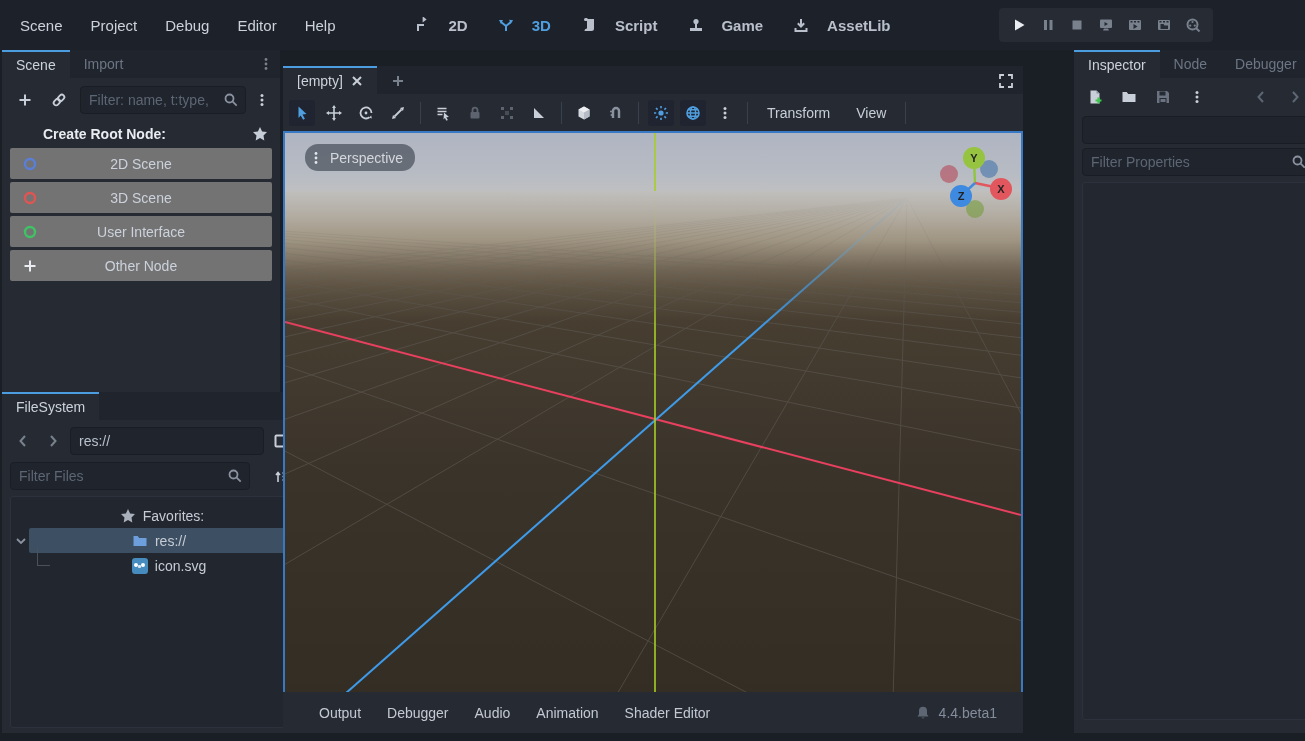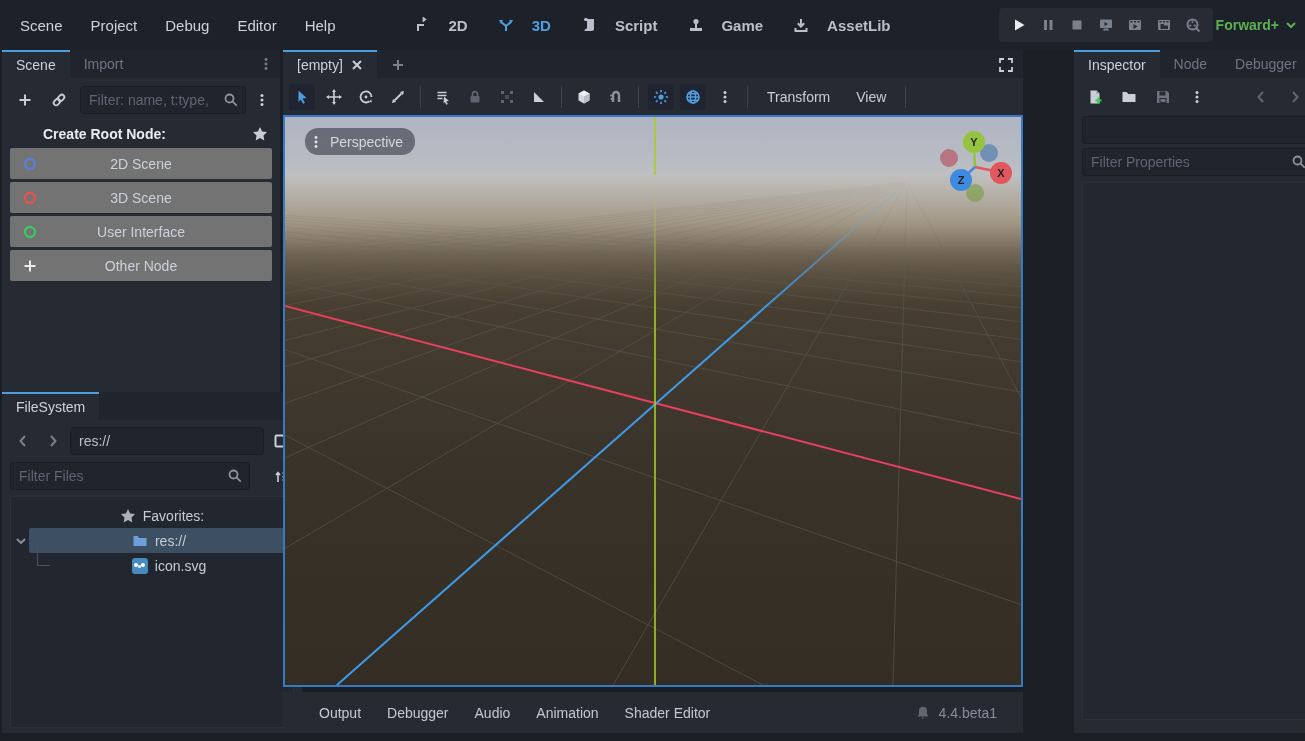--- a/index.html
+++ b/index.html
@@ -49,21 +49,21 @@
   .tree-sel { background:#3d4f62; border-radius:2px; margin-left:14px; }
   .tree-child { margin-left:14px; position:relative; padding-left:26px; }
   .tree-child:before { content:""; position:absolute; left:8px; top:-6px; width:12px; height:18px; border-left:1px solid #4a515c; border-bottom:1px solid #4a515c; }
   .godot-badge { width:16px; height:16px; background:#478cbf; border-radius:3px; position:relative; }
   .godot-badge i { position:absolute; top:5px; width:4px; height:4px; background:#fff; border-radius:50%; }
   .godot-badge i.l { left:2.5px; } .godot-badge i.r { right:2.5px; }
   .godot-badge u { position:absolute; left:6.5px; top:7px; width:3px; height:3px; background:#d7e9f5; border-radius:1px; }
 
   
   .center { left:283px; top:50px; width:740px; height:683px; }
-  .scene-tabs { height:28px; background:#20242c; display:flex; align-items:flex-end; position:relative; }
+  .scene-tabs { height:28px; background:#20242c; display:flex; align-items:flex-end; position:relative;margin-top:16px; }
   .vp-toolbar { height:37px; background:#262b33; display:flex; align-items:center; gap:6px; padding:0 6px; }
   .vp-sep { width:1px; height:22px; background:#3a404c; margin:0 3px; }
   .vp-menu { padding:0 10px; color:#c8ced8; font-size:14px; }
   .viewport { position:relative; width:740px; height:572px; border:2px solid #3779c4; background:#3a332a; }
   .persp-btn { position:absolute; left:20px; top:11px; height:27px; display:flex; align-items:center; gap:7px; padding:0 12px 0 8px; background:rgba(82,88,99,0.78); border-radius:13px; color:#d4d8de; font-size:14px; }
   .bottombar { position:absolute; left:0; top:642px; width:740px; height:41px; background:#262b33; display:flex; align-items:center; gap:6px; padding:0 26px; }
   .bb-item { padding:5px 10px; color:#c3c9d3; }
   .bb-right { margin-left:auto; display:flex; align-items:center; gap:8px; color:#848d9b; }
 
   
@@ -169,26 +169,20 @@
       </svg>
     <svg class="ic" viewBox="0 0 16 16">
         <circle cx="7.5" cy="7.5" r="5" fill="none" stroke="#79818d" stroke-width="2"></circle>
         <circle cx="7.5" cy="5" r="1.1" fill="#79818d"></circle>
         <circle cx="5.2" cy="8.6" r="1.1" fill="#79818d"></circle>
         <circle cx="9.8" cy="8.6" r="1.1" fill="#79818d"></circle>
         <path d="M11 11l3.5 3.5" stroke="#79818d" stroke-width="2"></path>
       </svg>
   </div>
 
-  <div class="renderer">
-    <span>Forward+</span>
-    <svg width="12" height="12" viewBox="0 0 12 12">
-        <path d="M2 4l4 4 4-4" fill="none" stroke="#5eb052" stroke-width="2"></path>
-      </svg>
-  </div>
 </div>
 
 <div class="abs left-dock">
 
   <div class="abs panel scene-panel">
     <div class="tabbar">
       <span class="tab active">Scene</span>
       <span class="tab">Import</span>
       <svg class="ic tab-dots" viewBox="0 0 16 16">
           <g fill="#79818d">

